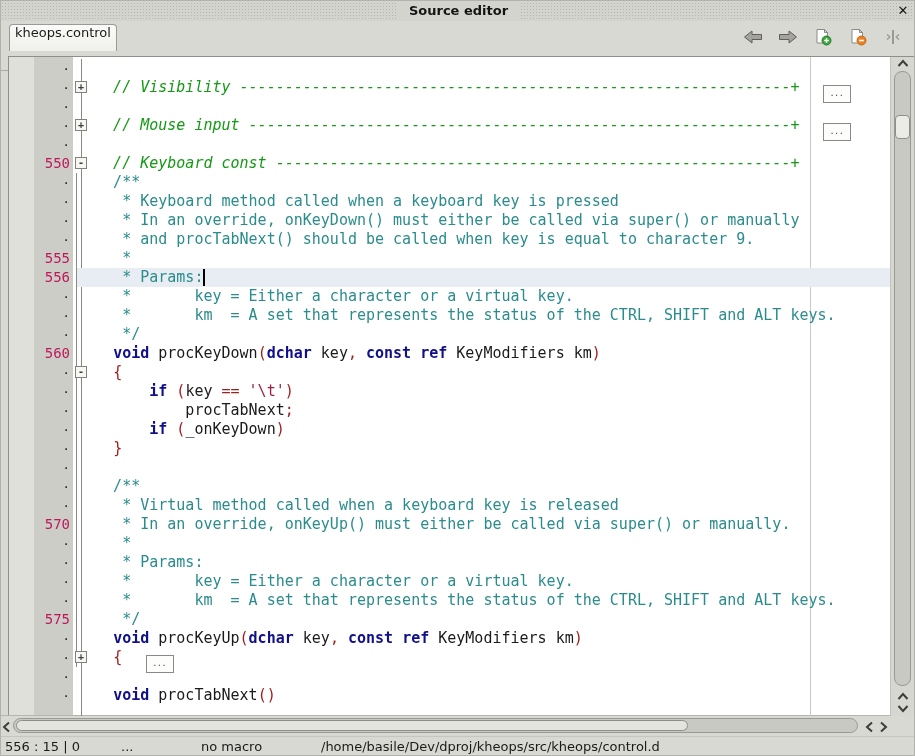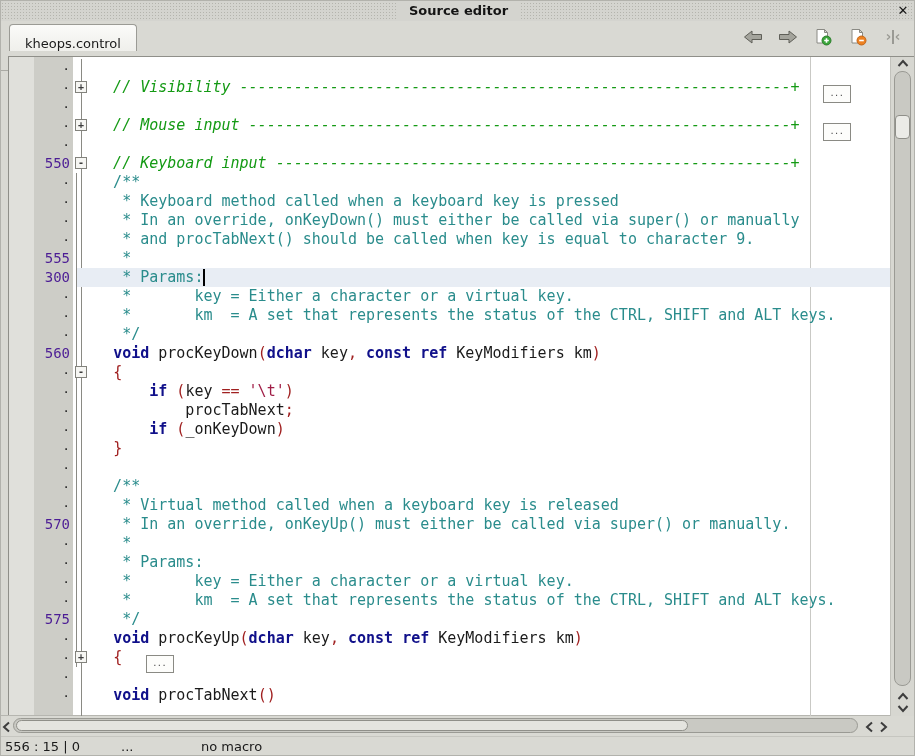--- a/index.html
+++ b/index.html
@@ -14,37 +14,37 @@
             display:flex;align-items:center;justify-content:center;}
   .titlebar .title{background:#d4d4cf;padding:0 12px;font-size:13px;font-weight:bold;color:#141414;line-height:20px;}
   .close-btn{position:absolute;right:5px;top:0;width:16px;height:20px;text-align:center;
              font-size:13px;font-weight:bold;color:#141414;line-height:20px;cursor:default;}
 
   
   .tabbar{position:absolute;left:0;top:20px;width:915px;height:30px;}
   .nbline{position:absolute;left:0;top:49px;width:915px;height:1px;background:#aaaaa4;}
   .tab{position:absolute;left:8px;top:3px;height:26px;box-sizing:content-box;
        background:linear-gradient(#fbfbf9,#efefeb);border:1px solid #9b9b95;border-bottom:none;
-       border-radius:4px 4px 0 0;padding:0 15px;display:flex;align-items:flex-end;
+       border-radius:4px 4px 0 0;padding:0 5px;display:flex;align-items:flex-start;
        font-size:13px;color:#1a1a1a;z-index:2;}
   .toolbar{position:absolute;right:12px;top:3px;height:26px;display:flex;align-items:center;gap:13px;}
   .tbtn{width:22px;height:20px;display:flex;align-items:center;justify-content:center;}
 
   
   .editor{position:absolute;left:7px;top:55px;width:906px;height:659px;background:#ffffff;
           border:1px solid #8f8f89;box-sizing:content-box;overflow:hidden;}
   .gutter-marks{position:absolute;left:0;top:0;width:25px;height:100%;background:#e0e0db;z-index:0;}
   .gutter-nums{position:absolute;left:25px;top:0;width:39px;height:100%;background:#cdcdc7;z-index:0;}
   .margin-line{position:absolute;left:801px;top:0;width:1px;height:100%;background:#c9c9c5;z-index:1;}
   .fold-line{position:absolute;width:1px;background:#8a8a84;z-index:1;}
 
   .rows{position:absolute;left:0;top:2px;right:24px;z-index:2;}
   .row{position:relative;height:19px;font-family:"DejaVu Sans Mono","Liberation Mono",monospace;
        font-size:15px;line-height:19px;}
-  .row .num{position:absolute;left:25px;top:0;width:36px;text-align:right;color:#4c1d95;font-size:14px;}
+  .row .num{position:absolute;left:25px;top:0;width:36px;text-align:right;color:#be185d;font-size:14px;}
   .row .num.dot{font-size:13px;color:#2a2a2a;}
   .row .code{position:absolute;left:68px;top:0;right:0;white-space:pre;color:#1a1a1a;}
   .row.current .code{background:#e8edf4;}
   .foldbox{position:absolute;left:66px;top:3px;width:12px;height:12px;box-sizing:border-box;
            border:1px solid #82827c;background:#f6f6f3;z-index:3;
            font:bold 10px/10px "DejaVu Sans Mono",monospace;text-align:center;color:#3c3c3c;}
   .s-com{color:var(--c-com);font-style:italic;}
   .s-doc{color:var(--c-doc);}
   .s-kw{color:var(--c-kw);font-weight:bold;}
   .s-sym{color:var(--c-sym);}
@@ -153,21 +153,21 @@
           <span class="foldbox">+</span>
           <span class="code"><span class="s-com">    // Mouse input ------------------------------------------------------------+</span><span class="ellip">...</span></span>
         </div>
         <div class="row">
           <span class="num dot">·</span>
           <span class="code"></span>
         </div>
         <div class="row">
           <span class="num">550</span>
           <span class="foldbox">-</span>
-          <span class="code"><span class="s-com">    // Keyboard input ---------------------------------------------------------+</span></span>
+          <span class="code"><span class="s-com">    // Keyboard const ---------------------------------------------------------+</span></span>
         </div>
         <div class="row">
           <span class="num dot">·</span>
           <span class="code"><span class="s-doc">    /**</span></span>
         </div>
         <div class="row">
           <span class="num dot">·</span>
           <span class="code"><span class="s-doc">     * Keyboard method called when a keyboard key is pressed</span></span>
         </div>
         <div class="row">
@@ -176,21 +176,21 @@
         </div>
         <div class="row">
           <span class="num dot">·</span>
           <span class="code"><span class="s-doc">     * and procTabNext() should be called when key is equal to character 9.</span></span>
         </div>
         <div class="row">
           <span class="num">555</span>
           <span class="code"><span class="s-doc">     *</span></span>
         </div>
         <div class="row current">
-          <span class="num">300</span>
+          <span class="num">556</span>
           <span class="code"><span class="s-doc">     * Params:</span><span class="cursor" style="left: 14ch;"></span></span>
         </div>
         <div class="row">
           <span class="num dot">·</span>
           <span class="code"><span class="s-doc">     *       key = Either a character or a virtual key.</span></span>
         </div>
         <div class="row">
           <span class="num dot">·</span>
           <span class="code"><span class="s-doc">     *       km  = A set that represents the status of the CTRL, SHIFT and ALT keys.</span></span>
         </div>
@@ -317,15 +317,16 @@
       <svg width="9" height="12">
           <polyline points="2,1.5 7,6 2,10.5" fill="none" stroke="#3d3d3d" stroke-width="2"></polyline>
         </svg>
     </span>
   </div>
 
   <div class="statusbar">
     <span style="left:4px;">556 : 15 | 0</span>
     <span style="left:120px;">...</span>
     <span style="left:200px;">no macro</span>
+    <span style="left:320px;">/home/basile/Dev/dproj/kheops/src/kheops/control.d</span>
   </div>
 
 </div>
 
 </body></html>

